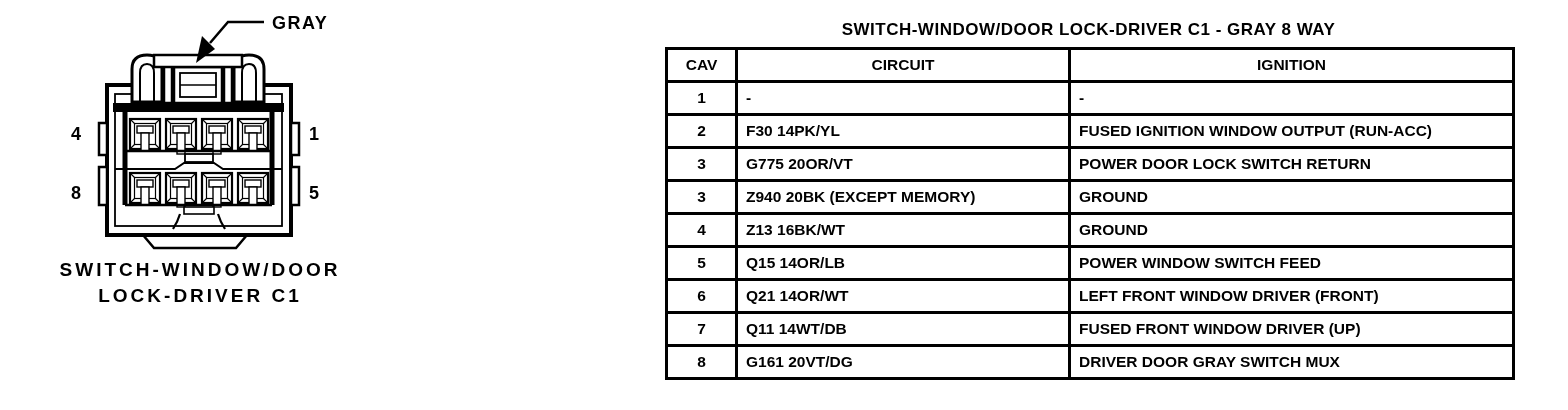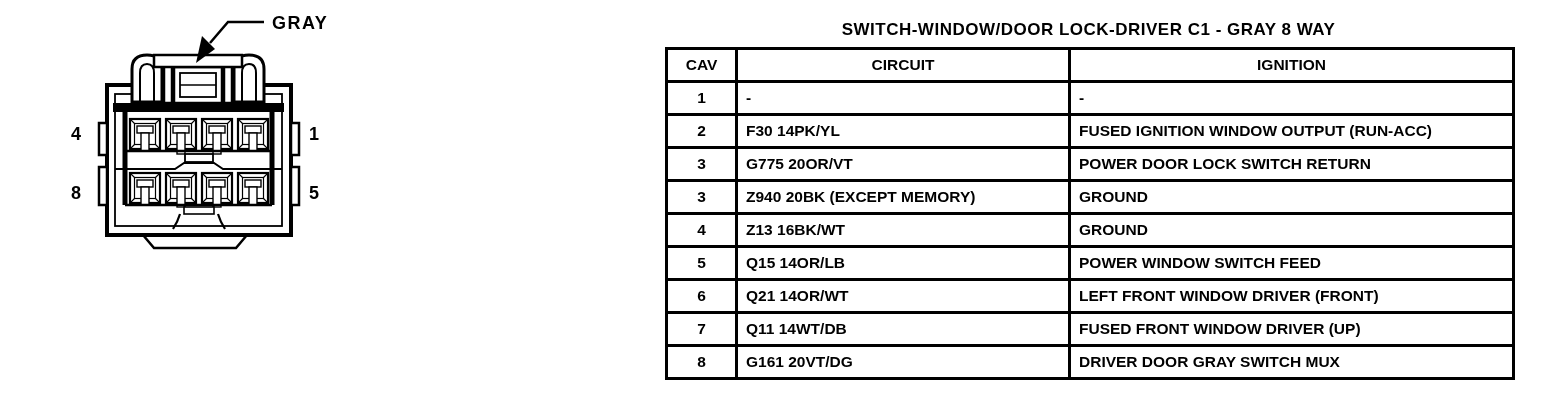--- a/index.html
+++ b/index.html
@@ -222,20 +222,24 @@
       </g>
 
       <path class="ln" d="M93 232 L104 245 H186 L197 232" stroke-width="2.5"></path>
 
       <text class="svg-text" x="26" y="137" font-size="18" text-anchor="middle">4</text>
       <text class="svg-text" x="264" y="137" font-size="18" text-anchor="middle">1</text>
       <text class="svg-text" x="26" y="196" font-size="18" text-anchor="middle">8</text>
       <text class="svg-text" x="264" y="196" font-size="18" text-anchor="middle">5</text>
     </svg>
 
+    <div class="caption">
+      <div>SWITCH-WINDOW/DOOR</div>
+      <div>LOCK-DRIVER C1</div>
+    </div>
   </div>
 
   <div class="pinout">
     <div class="table-title">SWITCH-WINDOW/DOOR LOCK-DRIVER C1 - GRAY 8 WAY</div>
 
     <table class="pin-table">
       <colgroup>
         <col class="c-cav">
           <col class="c-circuit">
           <col class="c-function">

